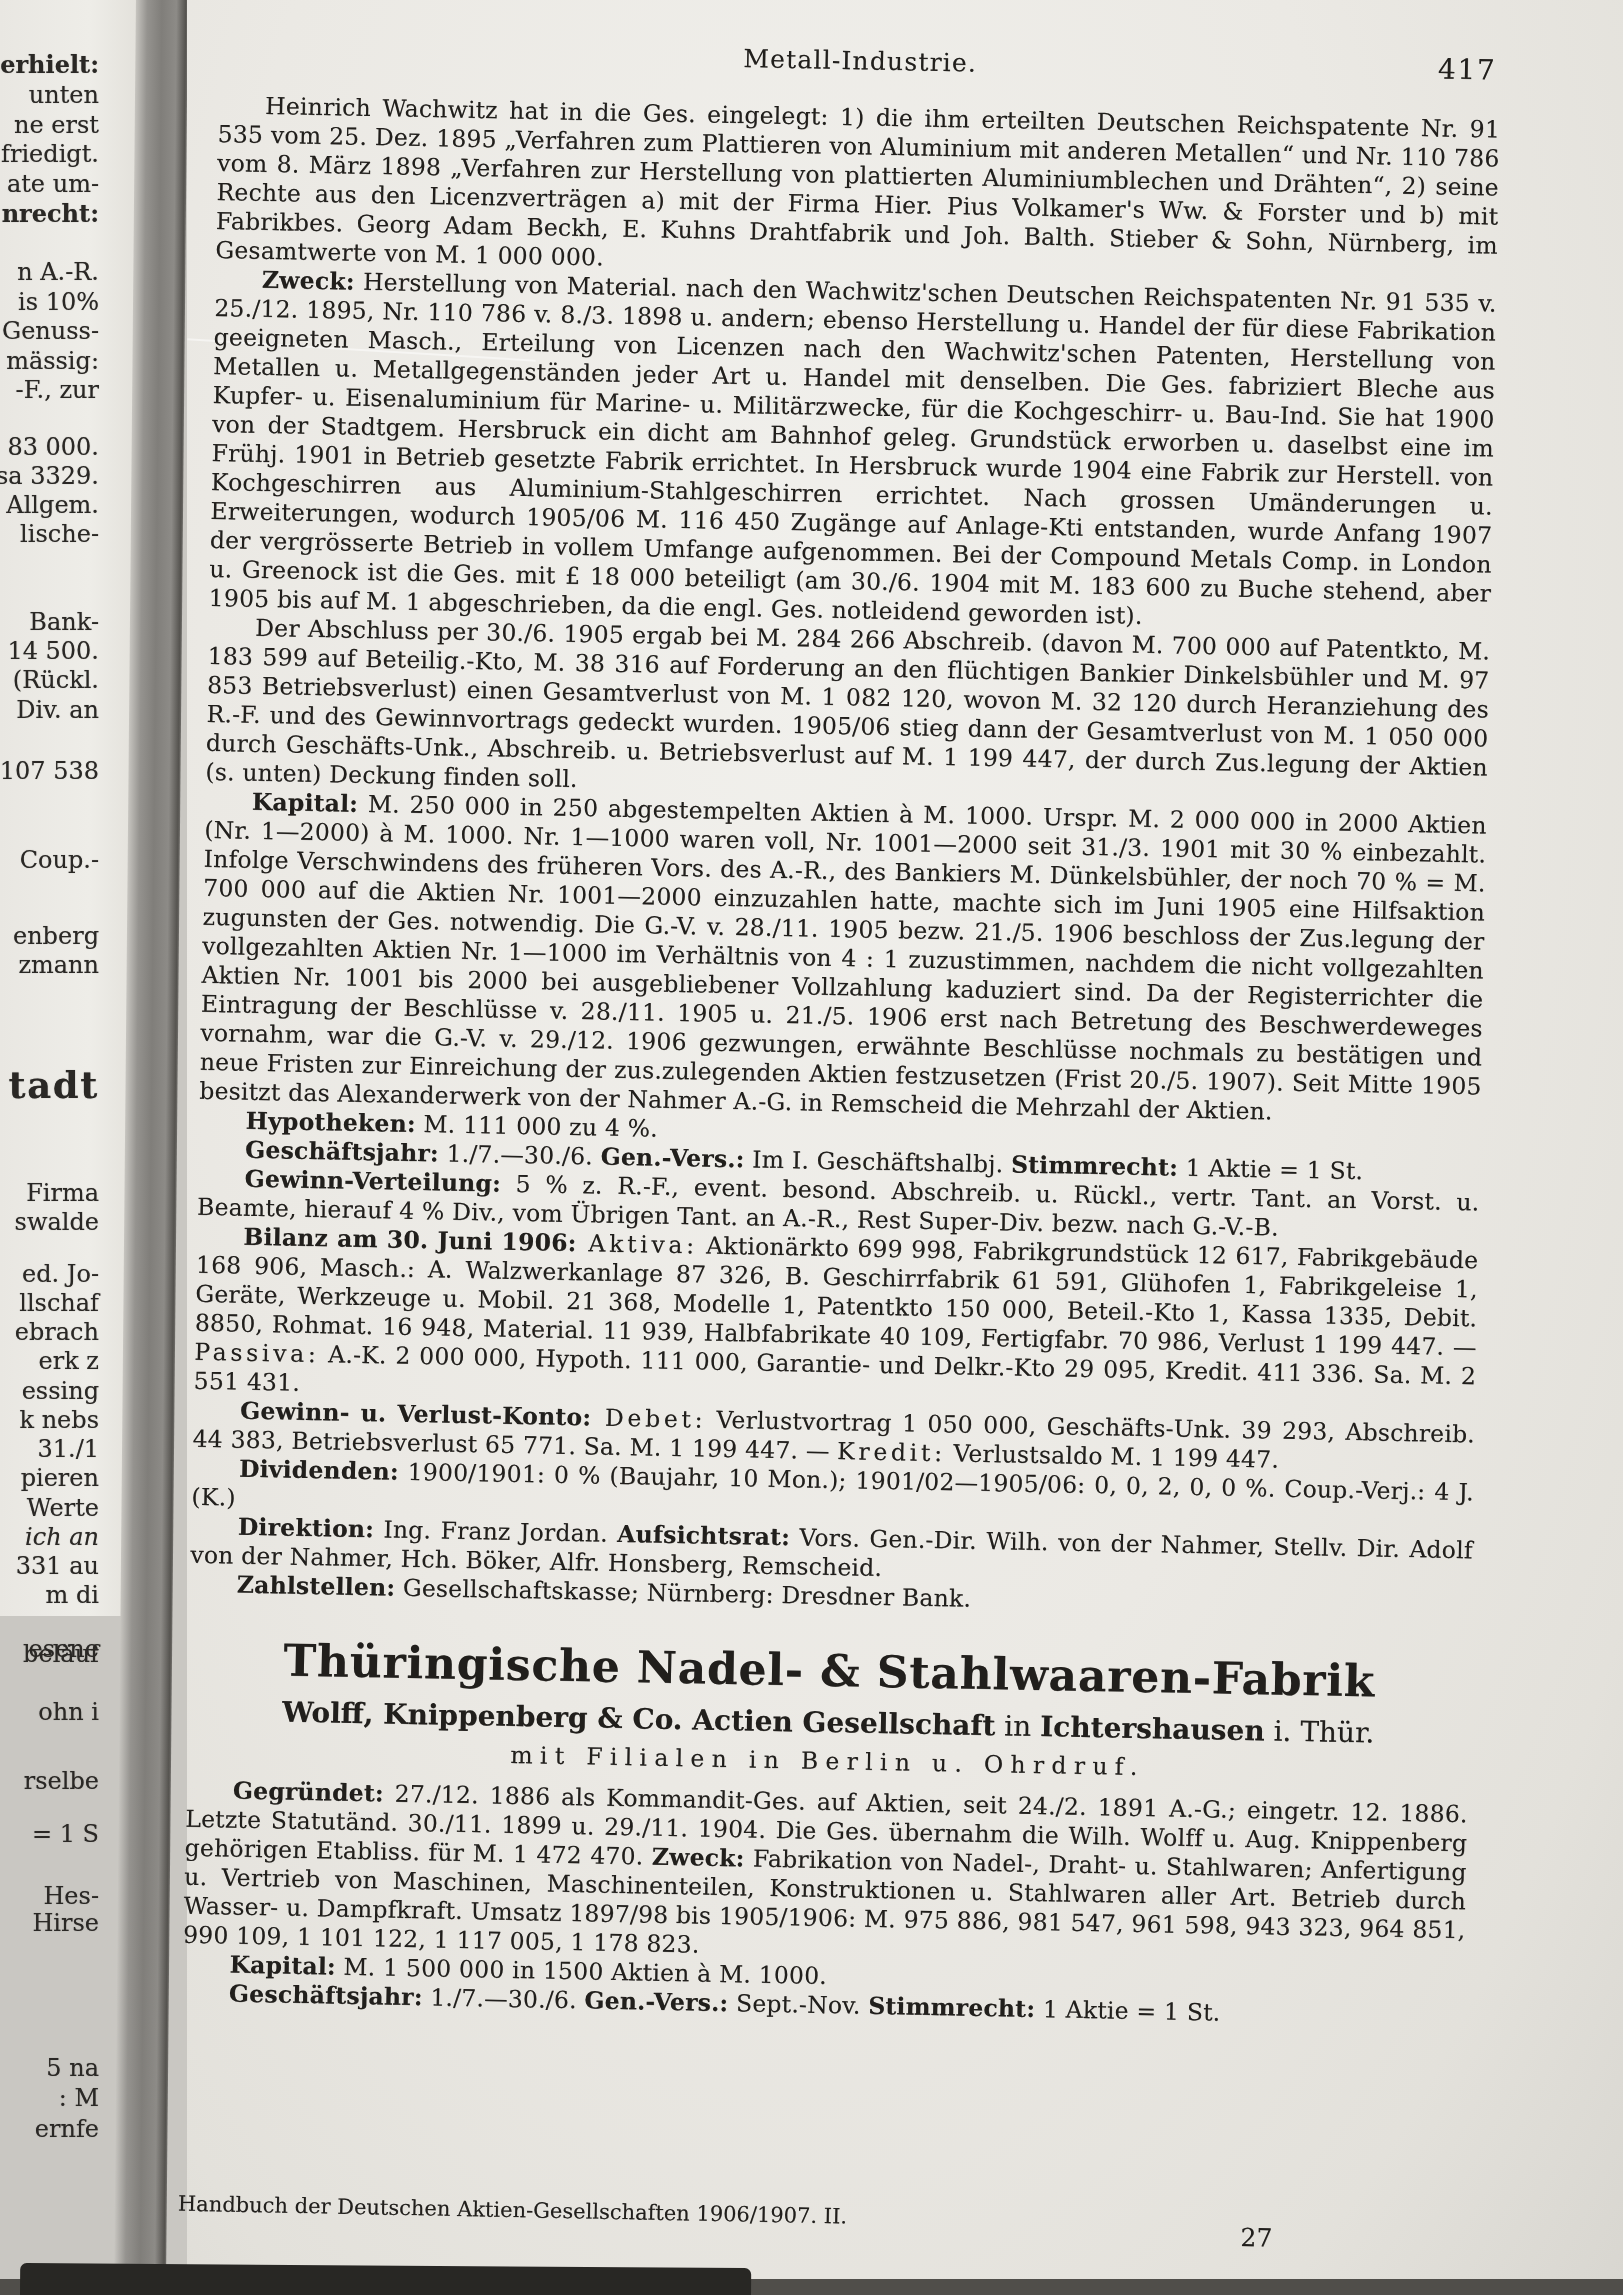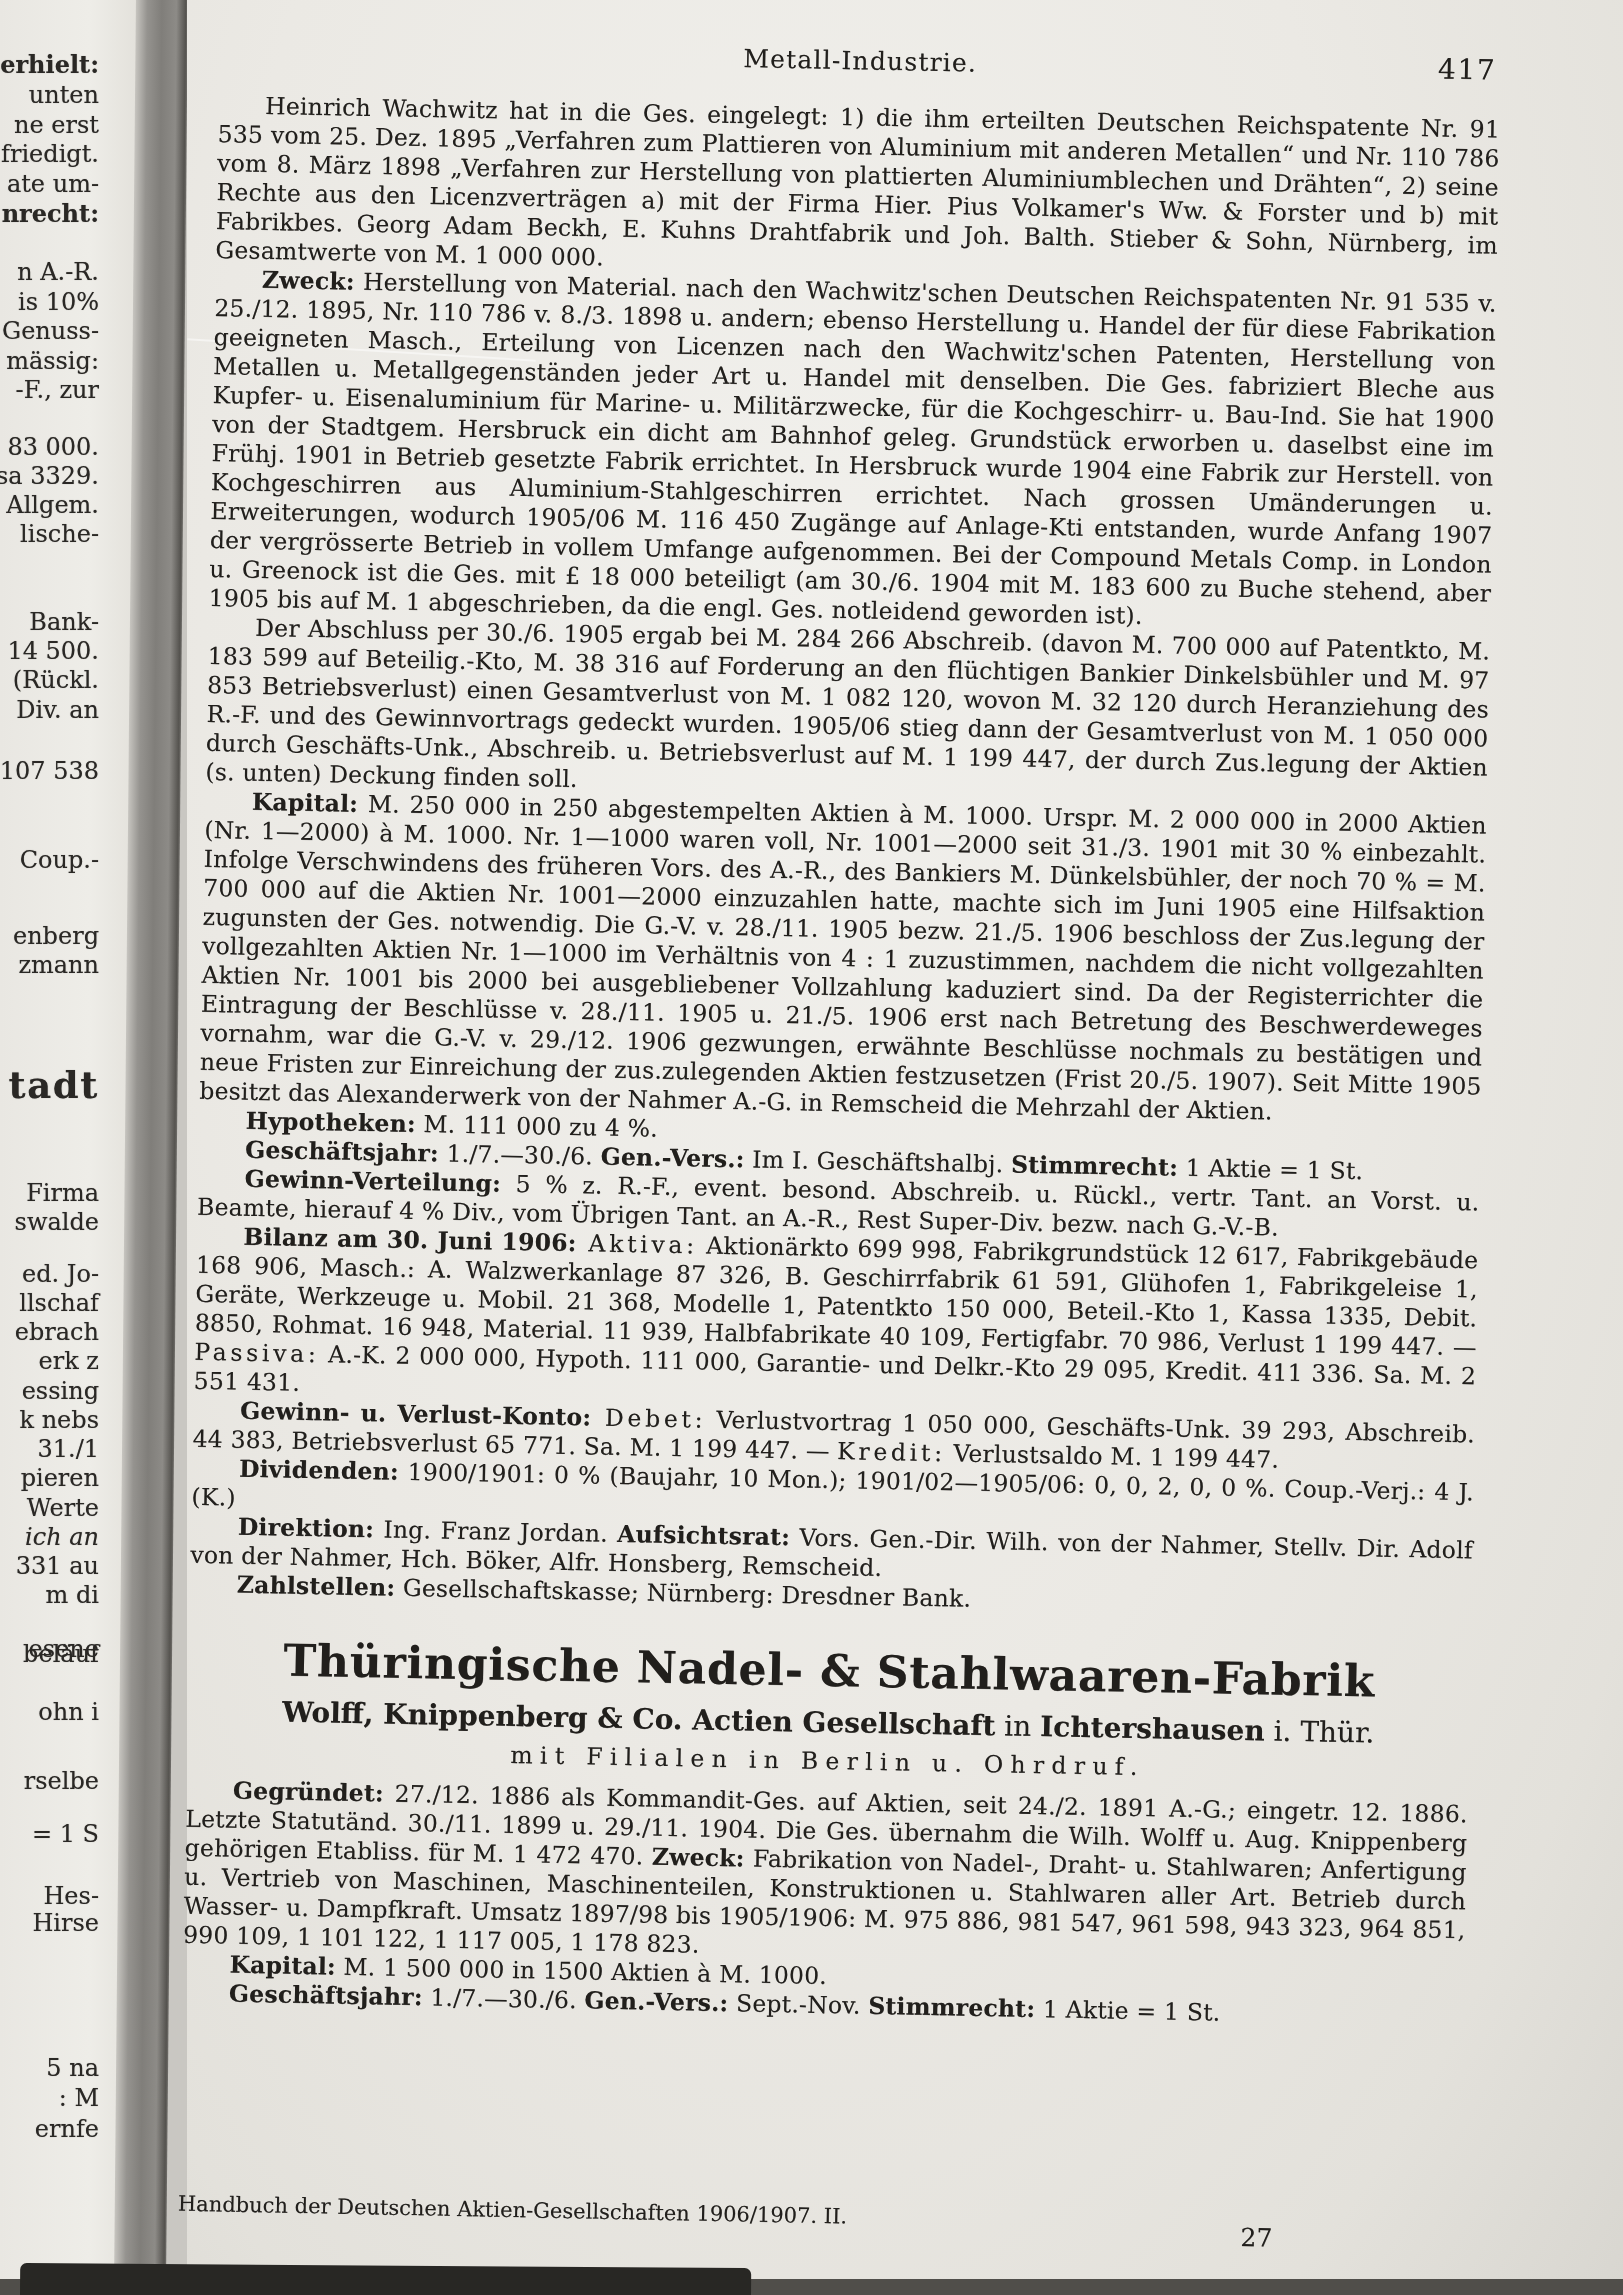--- a/index.html
+++ b/index.html
@@ -4,21 +4,21 @@
 <style>
   html,body{margin:0;padding:0;}
   body{
     width:1623px;height:2295px;overflow:hidden;position:relative;
     background:#c9c7c2;
     font-family:"DejaVu Serif","Liberation Serif",serif;
   }
   .scan{position:absolute;inset:0;}
   
   .facing-page{
-    position:absolute;left:0;top:0;width:138px;height:2295px;
+    position:absolute;left:0;top:0;width:138px;height:1616px;
     background:linear-gradient(to right,#e9e7e2,#eeede8 65%,#e3e1db);
   }
   .frag{
     position:absolute;right:39px;white-space:nowrap;font-size:24px;color:#2a2825;
     text-shadow:0 0 0.8px rgba(40,38,35,.5);
   }
   .frag-bold{font-weight:bold;}
   .frag-big{font-size:37px;font-weight:bold;letter-spacing:1.6px;}
   
   .gutter{

